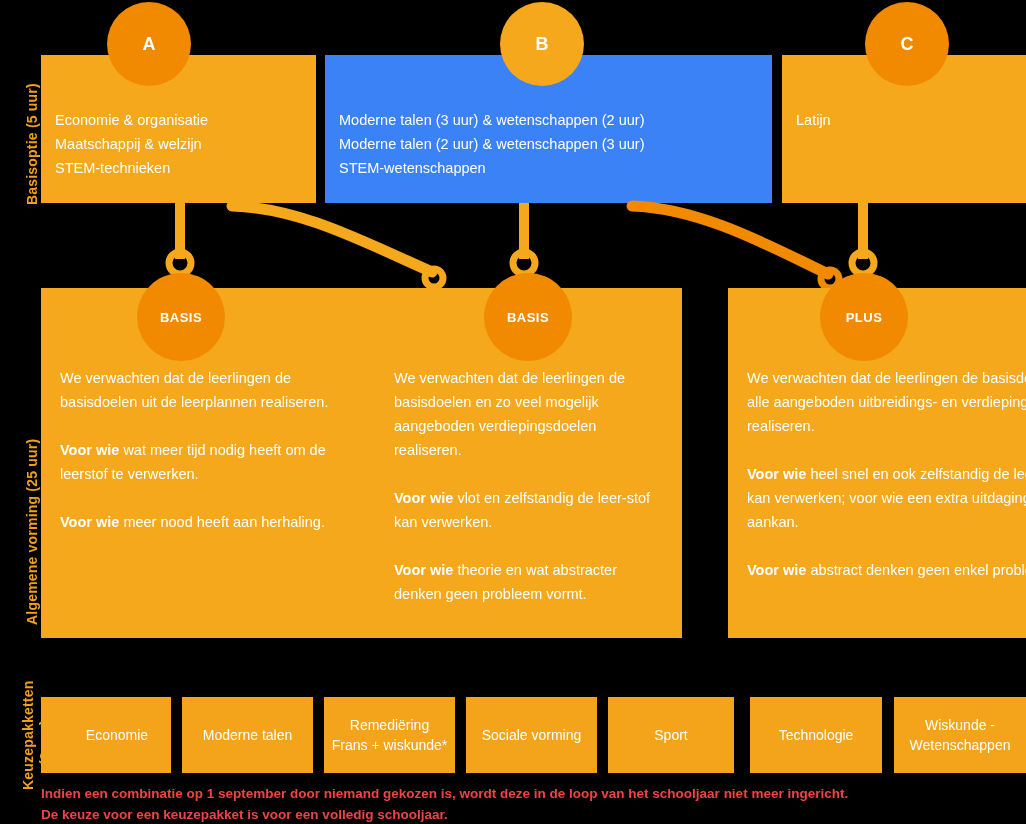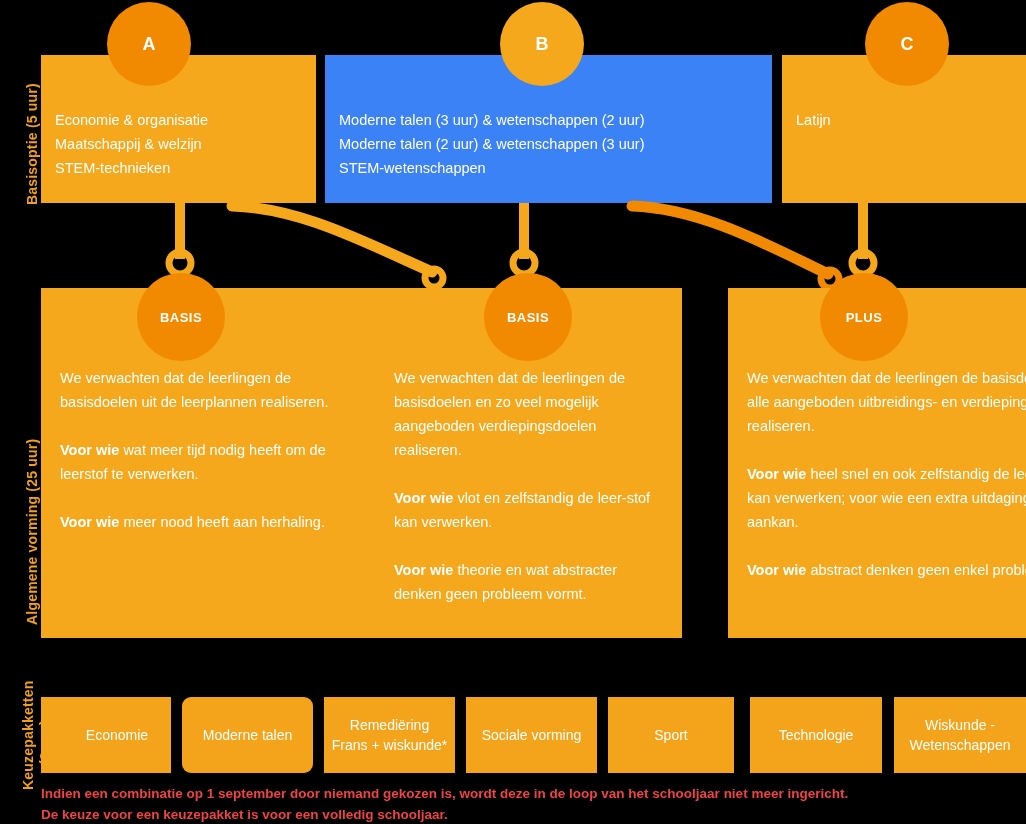--- a/index.html
+++ b/index.html
@@ -164,21 +164,21 @@
       <p><b>Voor wie</b><span> heel snel en ook zelfstandig de leerstof kan verwerken; voor wie een extra uitdaging aankan.</span></p>
       <p><b>Voor wie</b><span> abstract denken geen enkel probleem is.</span></p>
     </div>
   </div>
 
   <div class="lvl-circle" style="left:137px; top:273px;">BASIS</div>
   <div class="lvl-circle" style="left:484px; top:273px;">BASIS</div>
   <div class="lvl-circle" style="left:820px; top:273px;">PLUS</div>
 
   <div class="pk-box" style="left:41px;  width:130px;padding-left:28px;">Economie</div>
-  <div class="pk-box" style="left:182px; width:131px;border-radius:9px;">Moderne talen</div>
+  <div class="pk-box" style="left:182px; width:131px;">Moderne talen</div>
   <div class="pk-box" style="left:324px; width:131px;">Remediëring Frans + wiskunde*</div>
   <div class="pk-box" style="left:466px; width:131px;">Sociale vorming</div>
   <div class="pk-box" style="left:608px; width:126px;">Sport</div>
   <div class="pk-box" style="left:750px; width:132px;">Technologie</div>
   <div class="pk-box" style="left:894px; width:132px;">Wiskunde - Wetenschappen</div>
 
   <div class="footnote">
     <div>Indien een combinatie op 1 september door niemand gekozen is, wordt deze in de loop van het schooljaar niet meer ingericht.</div>
     <div>De keuze voor een keuzepakket is voor een volledig schooljaar.</div>
   </div>

